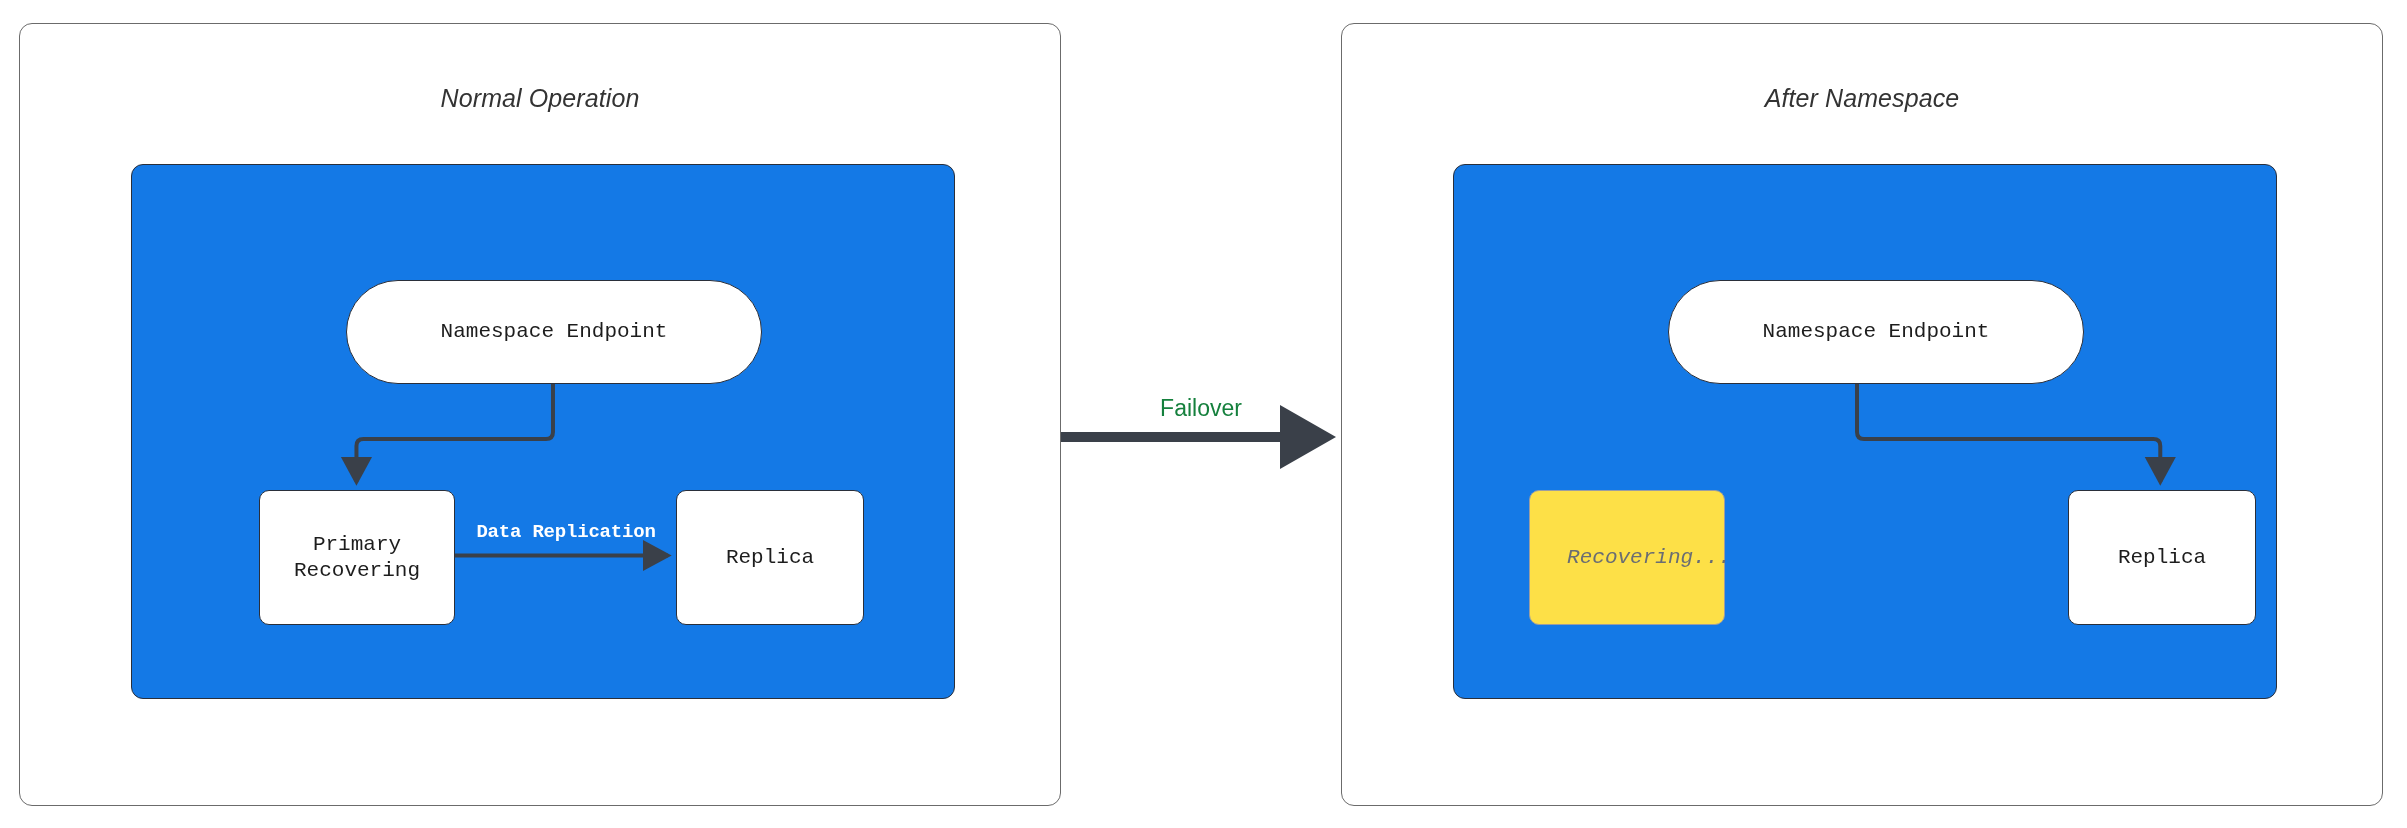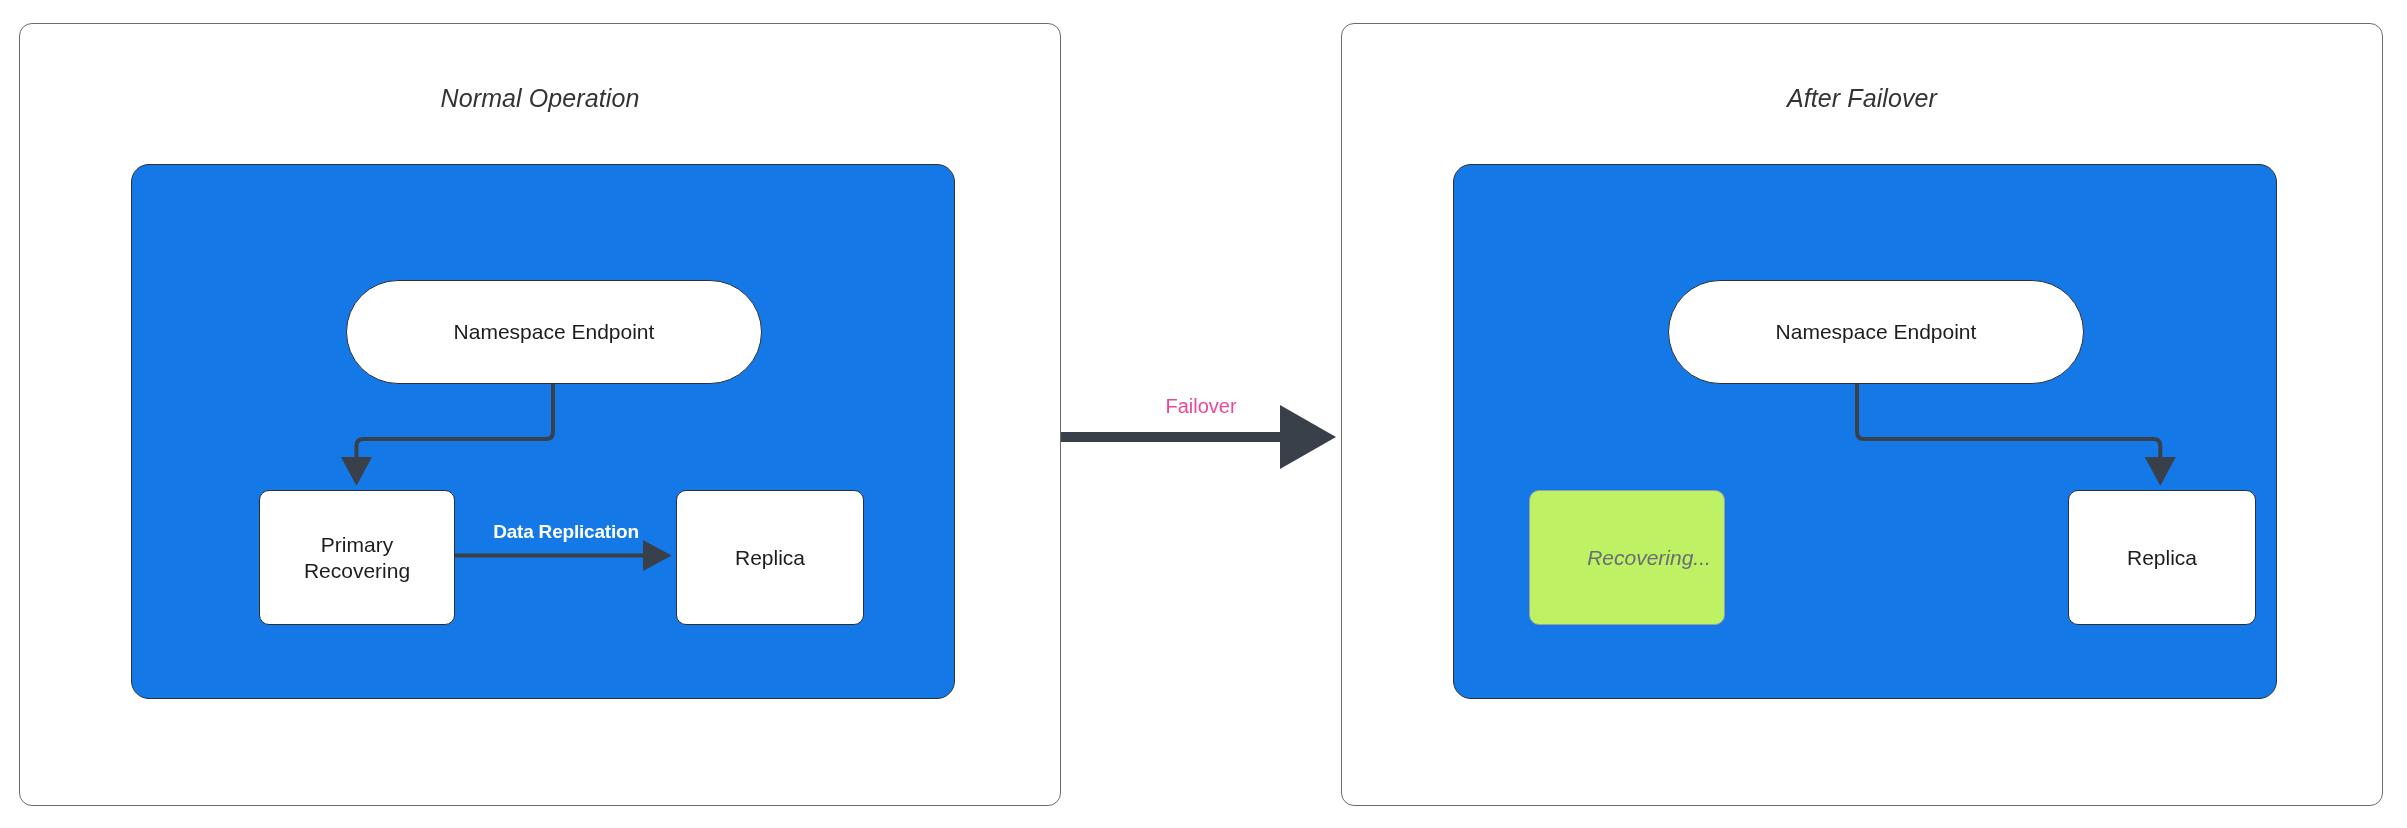--- a/index.html
+++ b/index.html
@@ -44,21 +44,22 @@
     letter-spacing: 0.1px;
     white-space: nowrap;
   }
 
   
   .blue-box {
     position: absolute;
     box-sizing: border-box;
     background: #1479E6;
     border: 1.5px solid #2a2f3a;
-    border-radius: 18px;
+    border-radius: 12px;
+    font-family: Liberation Mono, monospace;
   }
   #blue-normal   { left: 111px; top: 140px; width: 824px; height: 535px; }
   #blue-failover { left: 111px; top: 140px; width: 824px; height: 535px; }
 
   
   .node {
     position: absolute;
     box-sizing: border-box;
     display: flex;
     align-items: center;
@@ -70,21 +71,21 @@
     font-size: 21px;
     line-height: 1.22;
   }
   .node.pill {
     border-radius: 70px;
   }
   .node.rect {
     border-radius: 10px;
   }
   .node.recovering {
-    background: #bef264;
+    background: #fde047;
     border: 1.8px solid #9b9da1;
     color: #6a6d73;
     font-style: italic;
     padding-left: 44px;
   }
 
   
   .pill-endpoint   { left: 214px; top: 115px; width: 416px; height: 104px; }
   .box-primary     { left: 127px; top: 325px; width: 196px; height: 135px; }
   .box-replica-l   { left: 544px; top: 325px; width: 188px; height: 135px; }
@@ -109,22 +110,22 @@
     width: 320px;
     height: 120px;
     overflow: visible;
   }
   #failover-label {
     position: absolute;
     left: 1061px;
     top: 395px;
     width: 280px;
     text-align: center;
-    font-size: 20px;
-    color: #ec4899;
+    font-size: 23px;
+    color: #15803d;
     white-space: nowrap;
   }
 
   
   .repl-label {
     position: absolute;
     left: 318px;
     top: 356px;
     width: 232px;
     text-align: center;
@@ -183,21 +184,21 @@
     <defs>
       <marker id="arrow-big" markerWidth="7" markerHeight="7" refX="4.6" refY="3.5" orient="auto" markerUnits="strokeWidth">
         <path d="M0,0.3 L5.6,3.5 L0,6.7 z" fill="#3a4049"></path>
       </marker>
     </defs>
     <path d="M 21,57 L 286,57" fill="none" stroke="#3a4049" stroke-width="10" marker-end="url(#arrow-big)"></path>
   </svg>
 
   <div class="panel" id="panel-failover">
 
-    <div class="panel-title">After Failover</div>
+    <div class="panel-title">After Namespace</div>
 
     <div class="blue-box" id="blue-failover">
 
       <svg class="connectors" viewBox="0 0 824 535" preserveAspectRatio="none">
         <defs>
           <marker id="arrow-dark-f" markerWidth="9" markerHeight="9" refX="6.2" refY="4.5" orient="auto" markerUnits="strokeWidth">
             <path d="M0,0.6 L7.2,4.5 L0,8.4 z" fill="#3a4049"></path>
           </marker>
         </defs>
 

